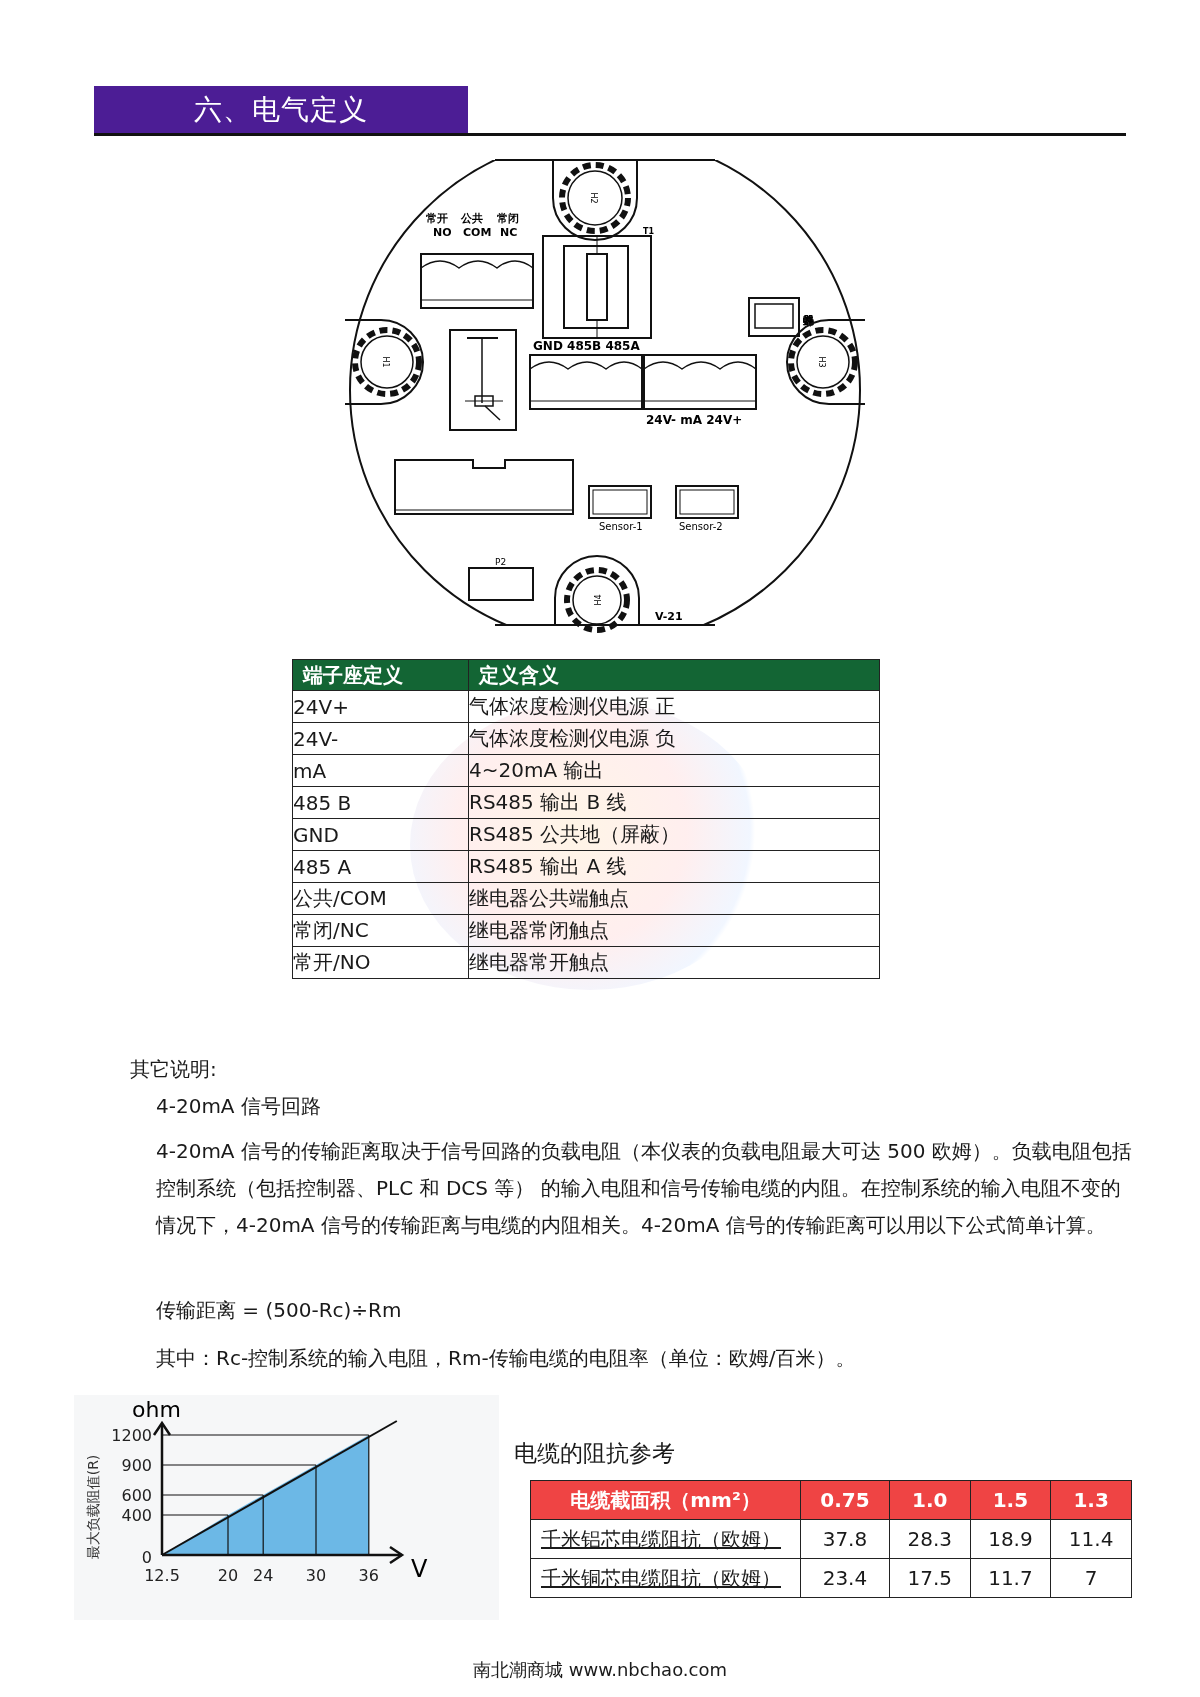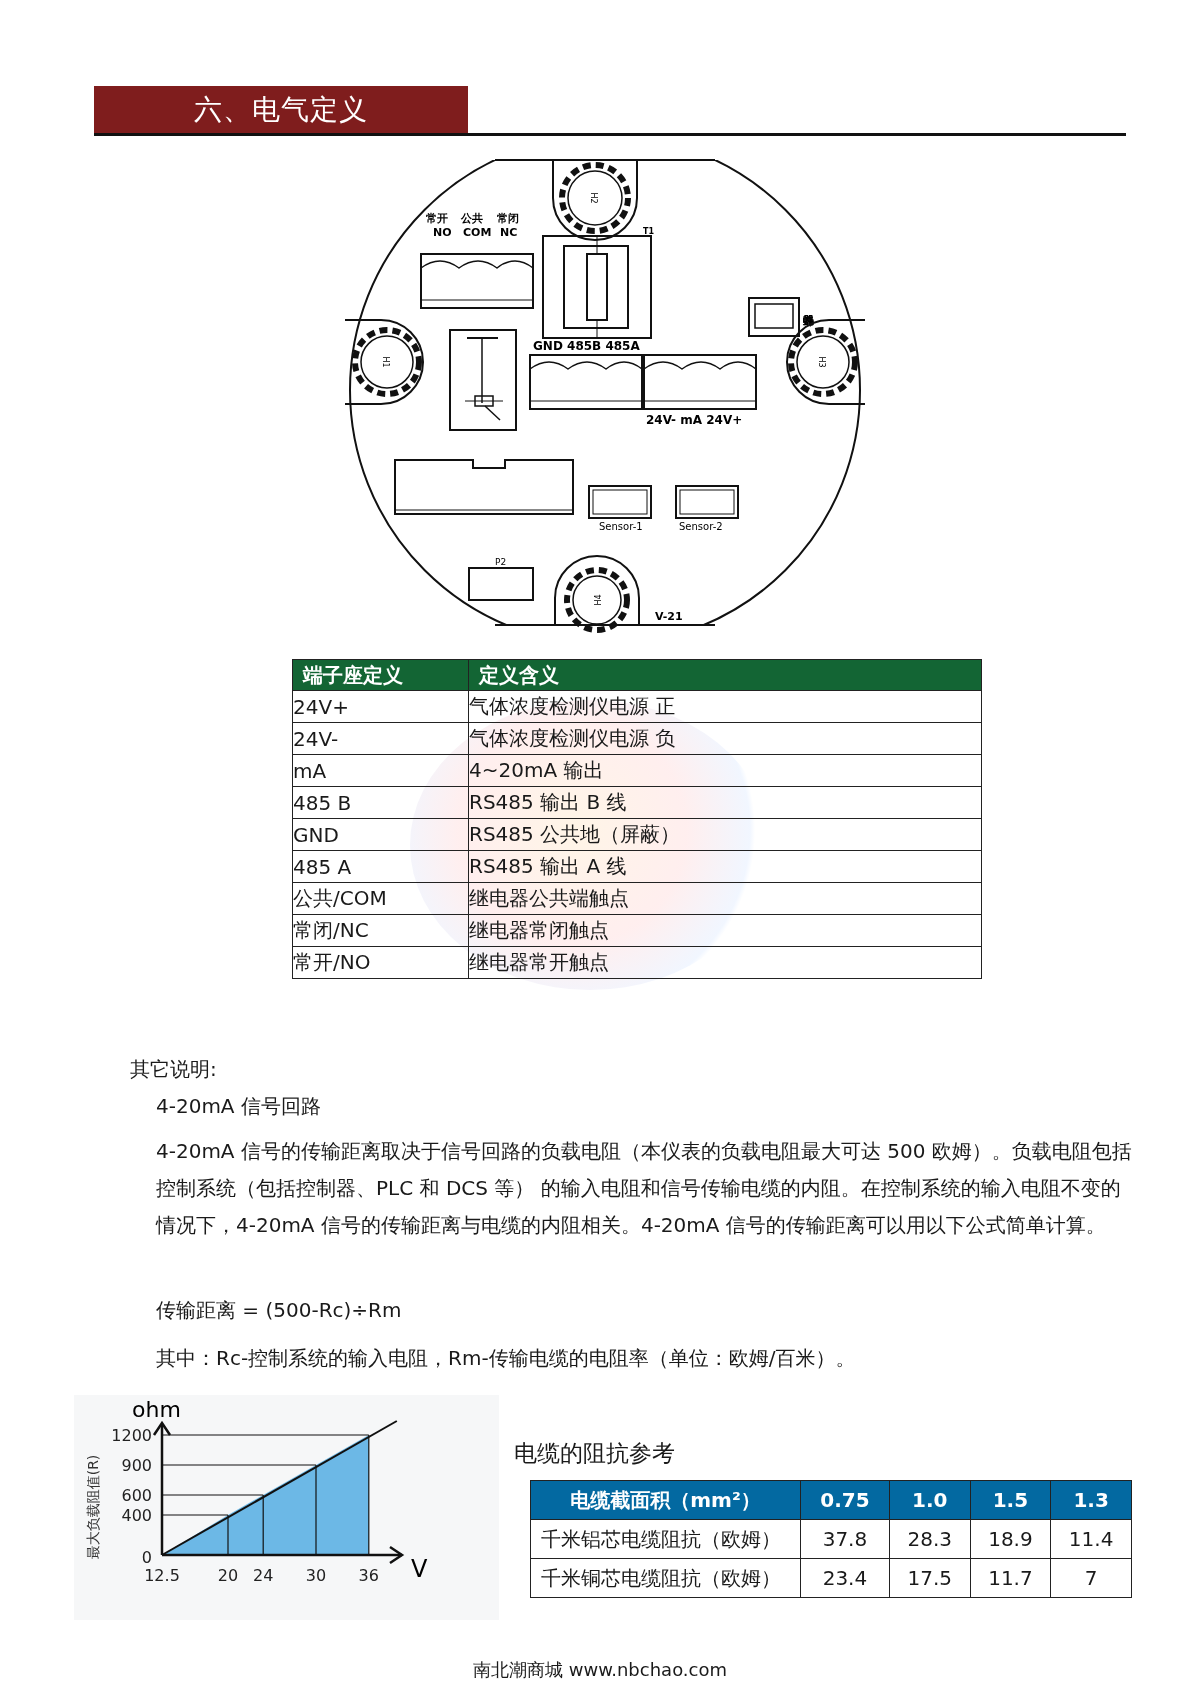--- a/index.html
+++ b/index.html
@@ -1,29 +1,29 @@
 <!DOCTYPE html>
 <html><head>
 <meta charset="utf-8">
 <style>
   html, body { margin:0; padding:0; background:#ffffff; }
   body { width:1200px; height:1697px; position:relative; overflow:hidden;
          font-family:"DejaVu Sans","Liberation Sans",sans-serif; color:#1a1a1a; }
   .abs { position:absolute; }
 
   
-  .sec-head { left:94px; top:86px; width:374px; height:48px; background:#7f1d1d; color:#fff;
+  .sec-head { left:94px; top:86px; width:374px; height:48px; background:#4c1d95; color:#fff;
               font-size:28px; line-height:48px; padding-left:100px; box-sizing:border-box; letter-spacing:1px; }
   .sec-rule { left:94px; top:133px; width:1032px; height:3px; background:#111; }
 
   
   .pcb { left:345px; top:158px; width:520px; height:490px; }
 
   
-  table.term { position:absolute; left:292px; top:659px; width:690px; border-collapse:collapse;
+  table.term { position:absolute; left:292px; top:659px; width:588px; border-collapse:collapse;
                font-size:20px; }
   table.term th { background:#136534; color:#fff; text-align:left; font-weight:bold; height:30px;
                   padding:0 10px; border:1px solid #222; font-size:20px; }
   table.term td { border:1px solid #222; height:31px; padding:0 0; }
   table.term td.col1 { width:175px; }
   table.term td.note { text-align:left; padding:2px 10px; line-height:29px; }
   .note-l2 { display:block; text-align:center; }
 
   
   .wm { left:410px; top:700px; width:360px; height:290px; border-radius:50%;
@@ -35,23 +35,23 @@
   .p-sub { left:156px; top:1092px; }
   .para { left:156px; top:1133px; width:980px; font-size:20px; line-height:37px; }
   .formula { left:156px; top:1296px; }
   .where { left:156px; top:1344px;text-align:right; }
 
   
   .chart { left:74px; top:1395px; width:425px; height:225px; background:#f6f7f8; }
   .chart-title { left:514px; top:1438px; font-size:23px; }
 
   table.cable { position:absolute; left:530px; top:1480px; width:602px; border-collapse:collapse; font-size:20px; }
-  table.cable th { background:#0369a1; color:#fff; font-weight:bold; height:36px; border:1px solid #222; text-align:center; }
+  table.cable th { background:#ef4444; color:#fff; font-weight:bold; height:36px; border:1px solid #222; text-align:center; }
   table.cable td { border:1px solid #222; height:36px; text-align:center; }
-  table.cable td.rowh { text-align:left; padding-left:10px; width:258px; }
+  table.cable td.rowh { text-align:left; padding-left:10px; width:258px;text-decoration:underline; }
 
   .footer { left:0; width:1200px; top:1658px; text-align:center; font-size:18px; }
 </style>
 </head>
 <body>
 
 <div class="abs sec-head">六、电气定义</div>
 <div class="abs sec-rule"></div>
 
 <svg class="abs pcb" viewBox="0 0 520 490" xmlns="http://www.w3.org/2000/svg" font-family="DejaVu Sans, sans-serif">

